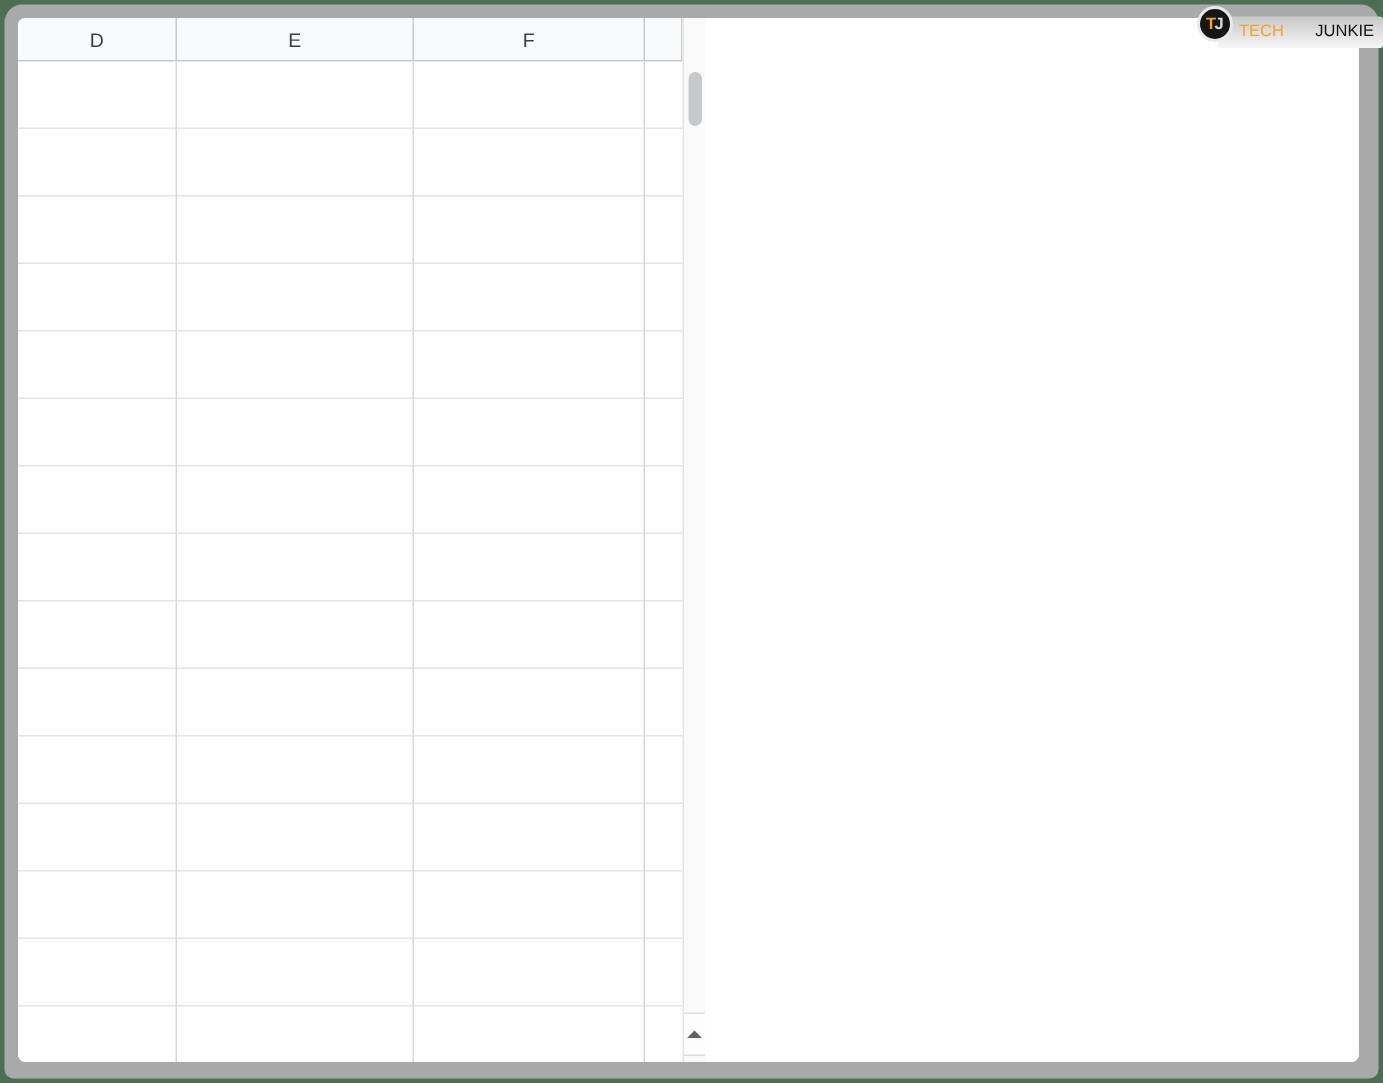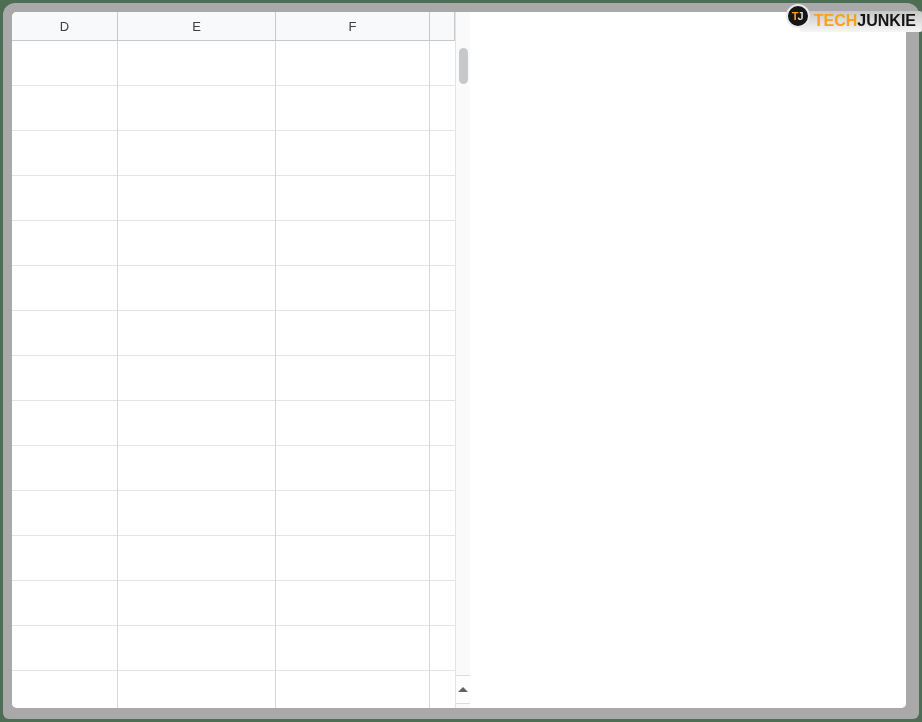--- a/index.html
+++ b/index.html
@@ -60,24 +60,24 @@
   .wm-badge{
     width:24px;height:24px;border-radius:50%;background:#161616;border:2px solid #e9e9e9;
     box-sizing:border-box;display:flex;align-items:center;justify-content:center;
     font-size:11px;font-weight:700;z-index:2;
   }
   .wm-badge .t{color:#f6a21d;}
   .wm-badge .j{color:#d8d8d8;margin-left:-1px;}
   .wm-bar{
     margin-left:-10px;height:21px;display:flex;align-items:center;
     padding:0 6px 0 14px;background:linear-gradient(180deg,#c7c7c7,#f6f6f6);
-    border-radius:2px;font-size:16px;font-weight:700;letter-spacing:0;white-space:nowrap;margin-top:10px;
+    border-radius:2px;font-size:11px;font-weight:400;letter-spacing:0;white-space:nowrap;margin-top:10px;
   }
   .wm-bar .tech{color:#f6a21d;}
-  .wm-bar .junkie{color:#141414;}
+  .wm-bar .junkie{color:#141414;padding-left:21px;}
 </style>
 </head>
 <body>
 
 <div class="frame-gray"></div>
 
 <div class="content">
 
   <div class="sheet">
     <div class="col-headers" id="col-headers">

